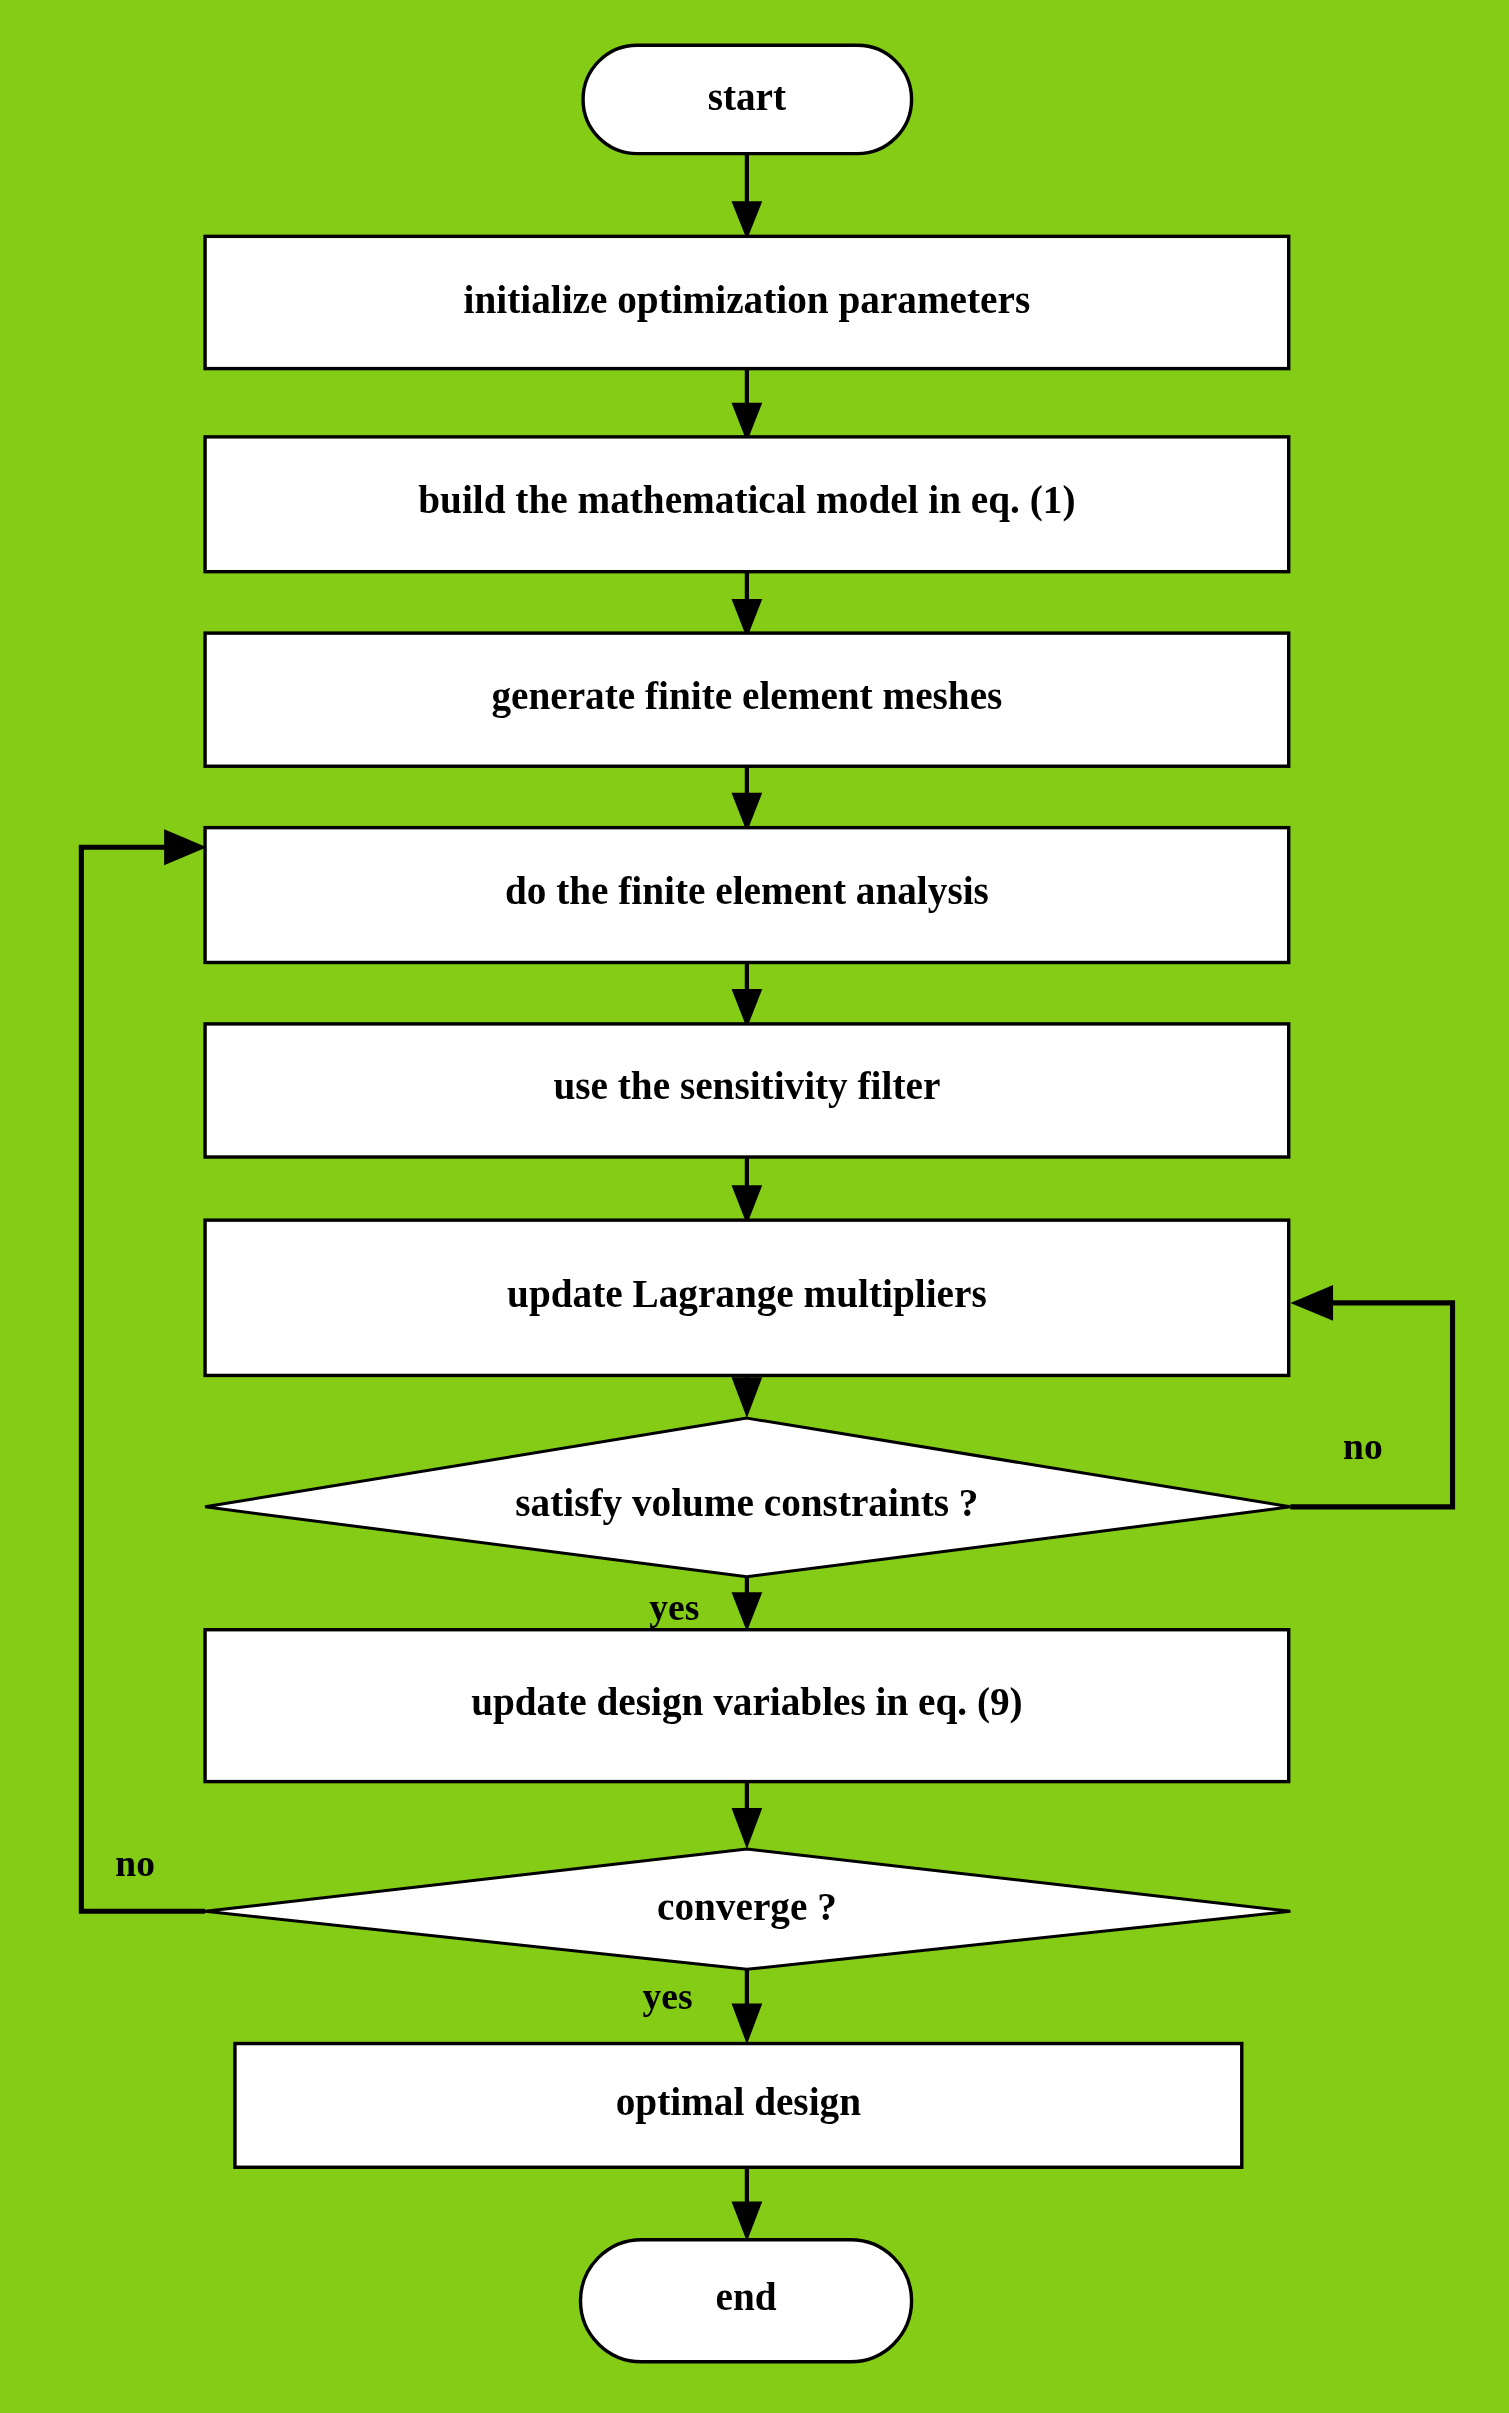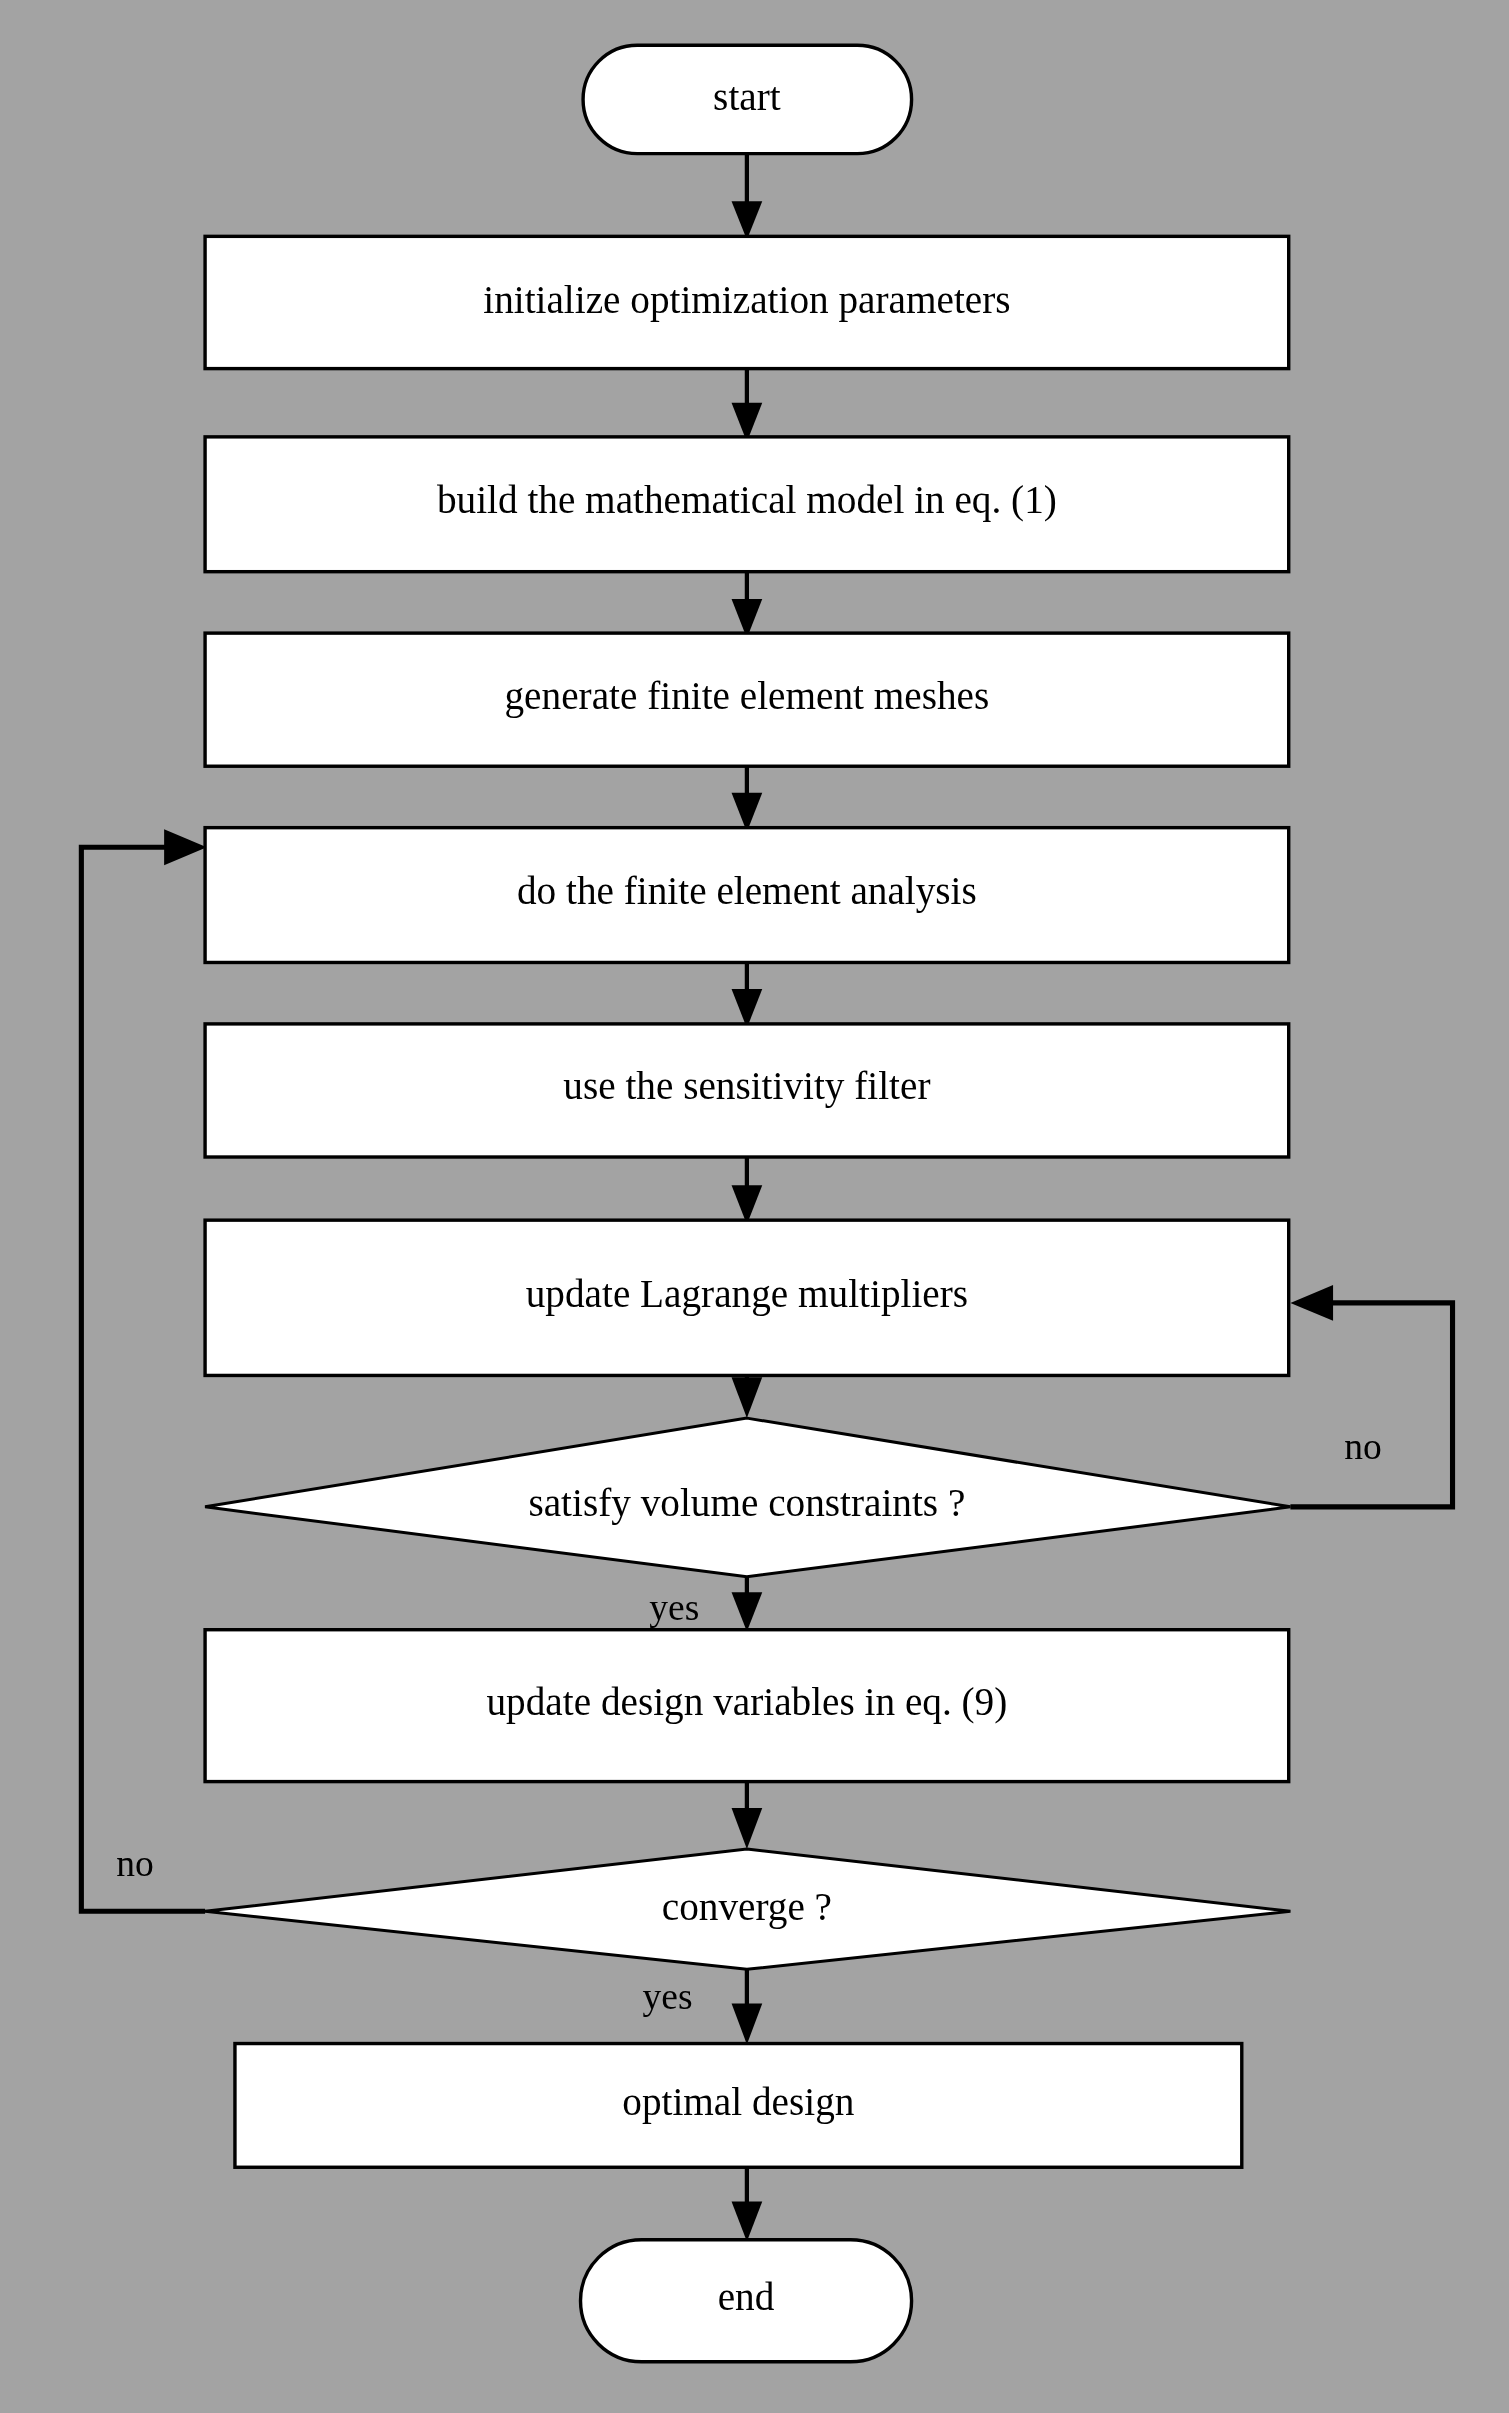--- a/index.html
+++ b/index.html
@@ -10,21 +10,22 @@
   body {
     width: 1510px;
     height: 2413px;
     font-family: "Liberation Serif", "DejaVu Serif", serif;
     overflow: hidden;
   }
   #flowchart-root {
     position: relative;
     width: 1510px;
     height: 2413px;
-    background: #a3a3a3;
+    background: #84cc16;
+    font-weight: bold;
   }
   svg.chart-svg {
     display: block;
     width: 1510px;
     height: 2413px;
   }
   .node-shape {
     fill: #ffffff;
     stroke: #000000;
     stroke-width: 4;

